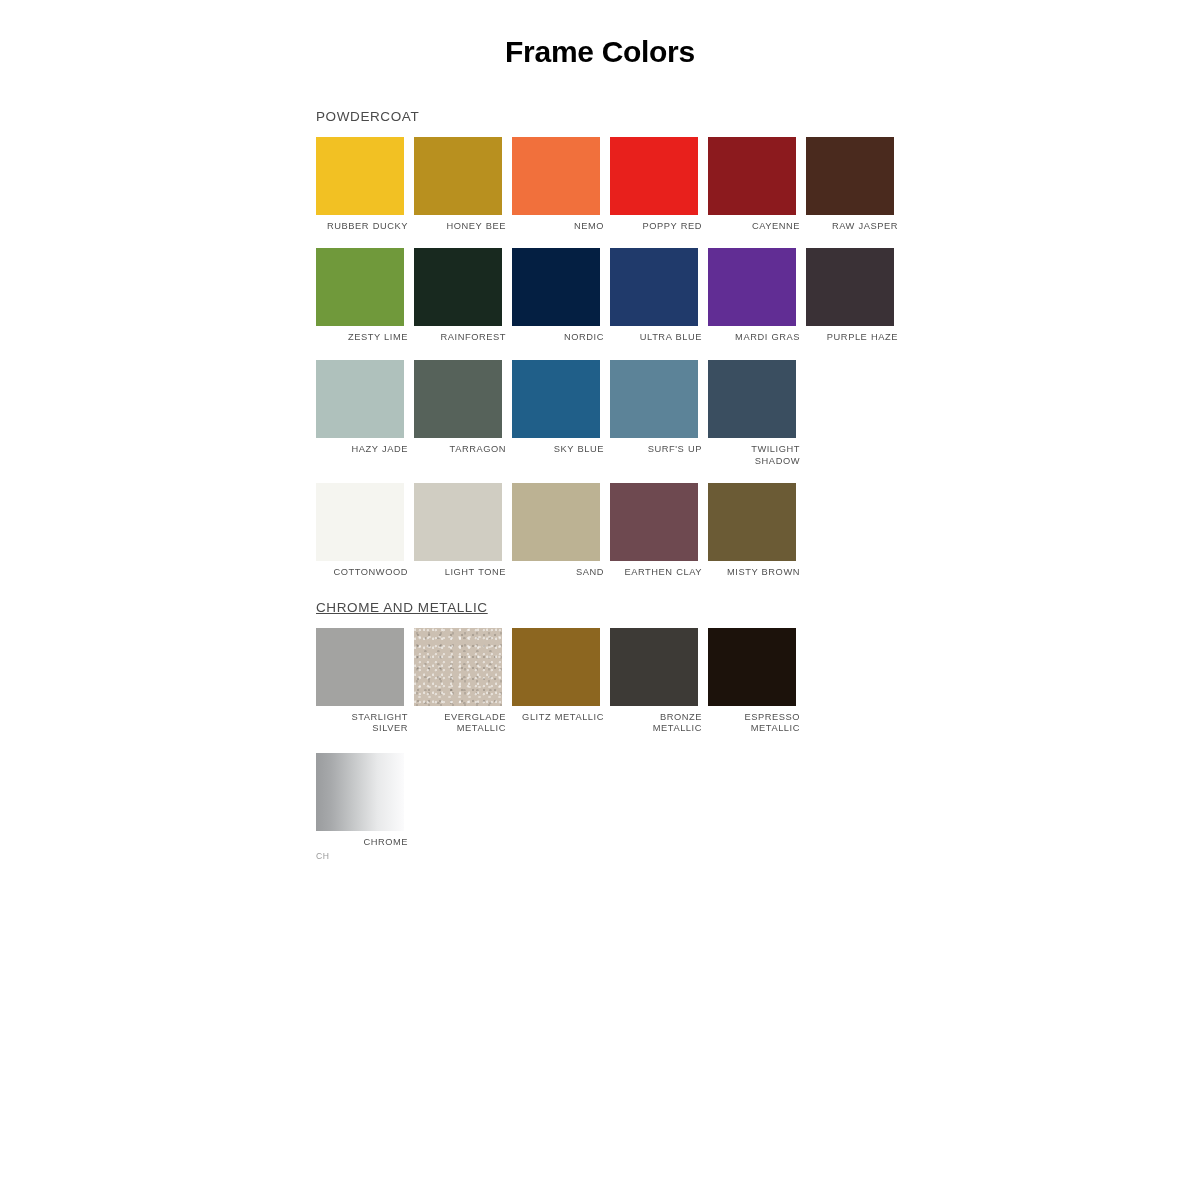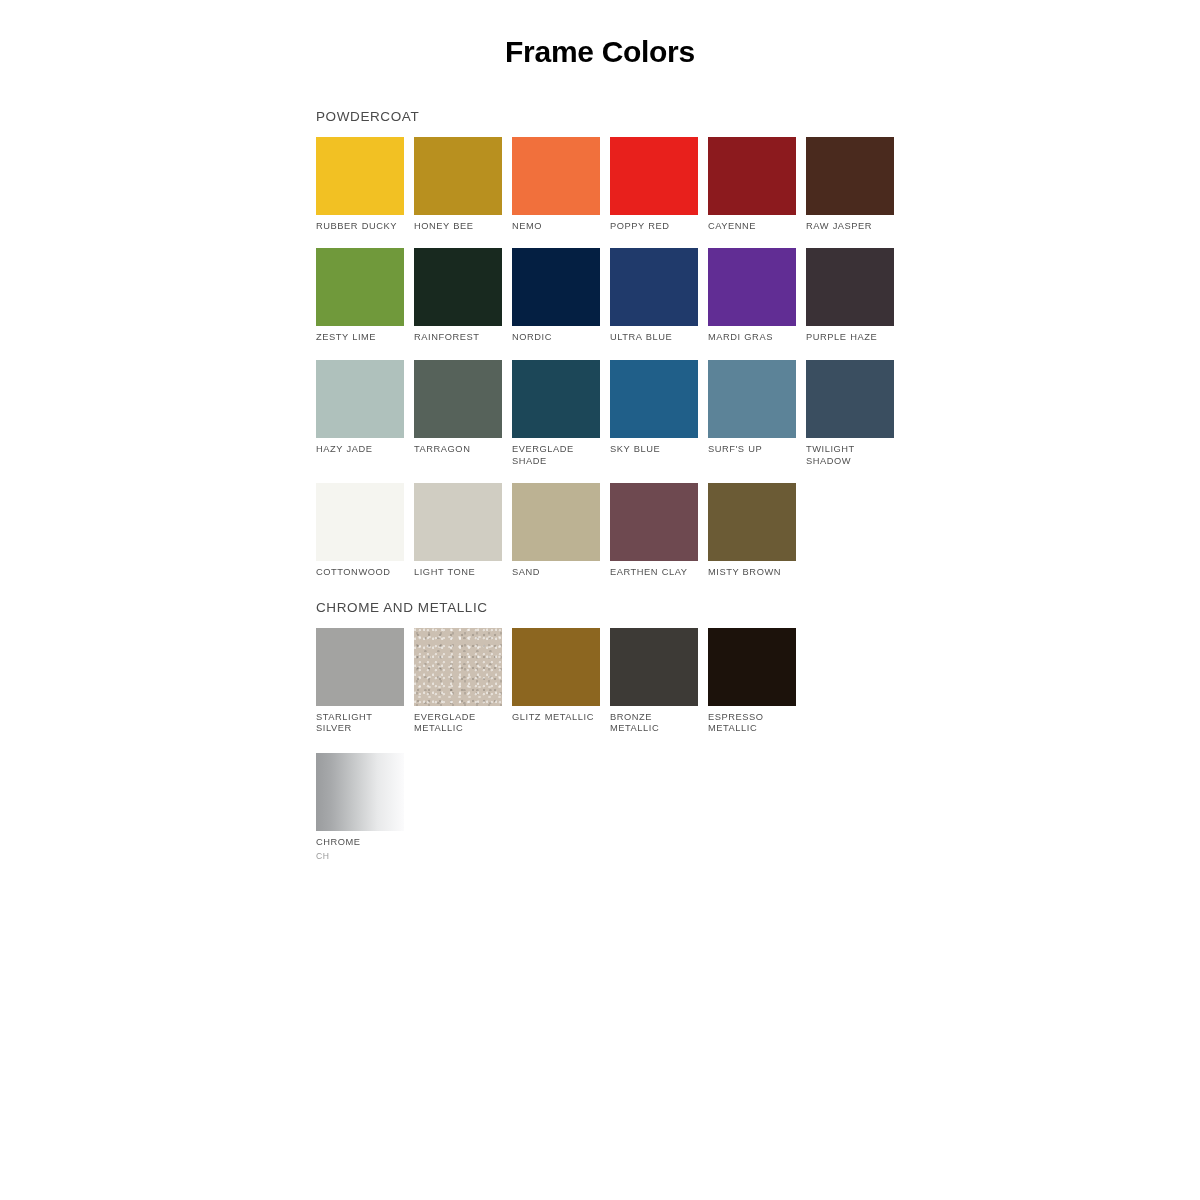--- a/index.html
+++ b/index.html
@@ -40,20 +40,21 @@
   .section-header {
     font-size: 13.5px;
     letter-spacing: 0.6px;
     color: #4a4a4a;
     font-weight: 400;
     margin: 0 0 12px 0;
     line-height: 1.1;
   }
   .section-header.metallic-header {
     margin-top: 22px;
+    text-decoration: underline;
   }
   .swatch-row {
     display: flex;
     gap: 0px;
     margin-bottom: 16px;
   }
   .swatch-cell {
     width: 96px;
     margin-right: 2px;
     box-sizing: border-box;
@@ -64,20 +65,21 @@
     display: block;
   }
   .swatch-label {
     font-size: 9.3px;
     letter-spacing: 0.55px;
     color: #4f4f4f;
     line-height: 1.25;
     margin-top: 6px;
     width: 92px;
     word-spacing: 0.5px;
+    text-align: right;
   }
   .swatch-code {
     font-size: 8.6px;
     letter-spacing: 0.5px;
     color: #9a9a9a;
     line-height: 1.3;
     margin-top: 2px;
   }
   .row-tall .swatch-label { min-height: 22px; }
   .chrome-row { margin-top: 18px; }
@@ -168,24 +170,20 @@
       <div class="swatch-row row-tall">
         <div class="swatch-cell">
           <span class="swatch-chip" style="background: rgb(175, 193, 188);"></span>
           <div class="swatch-label">HAZY JADE</div>
         </div>
         <div class="swatch-cell">
           <span class="swatch-chip" style="background: rgb(86, 98, 90);"></span>
           <div class="swatch-label">TARRAGON</div>
         </div>
         <div class="swatch-cell">
-          <span class="swatch-chip" style="background: rgb(28, 71, 88);"></span>
-          <div class="swatch-label">EVERGLADE SHADE</div>
-        </div>
-        <div class="swatch-cell">
           <span class="swatch-chip" style="background: rgb(32, 95, 137);"></span>
           <div class="swatch-label">SKY BLUE</div>
         </div>
         <div class="swatch-cell">
           <span class="swatch-chip" style="background: rgb(92, 131, 152);"></span>
           <div class="swatch-label">SURF'S UP</div>
         </div>
         <div class="swatch-cell">
           <span class="swatch-chip" style="background: rgb(58, 78, 96);"></span>
           <div class="swatch-label">TWILIGHT SHADOW</div>

